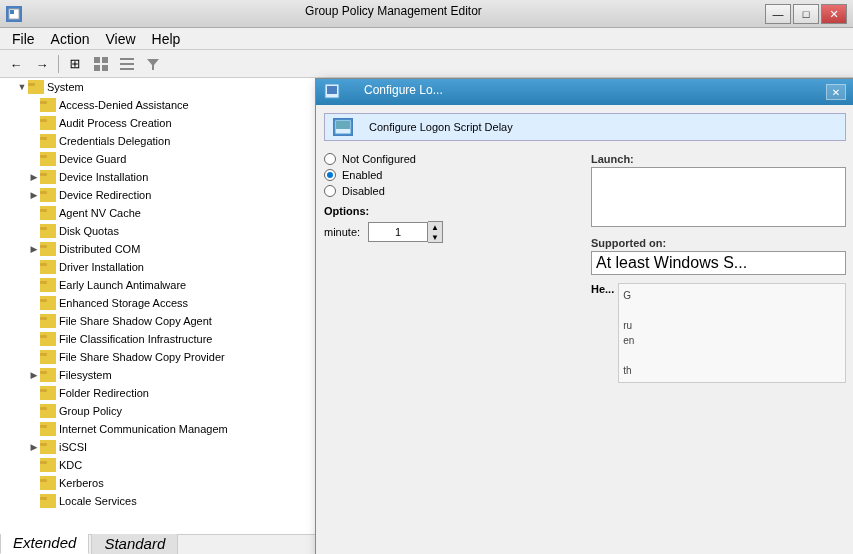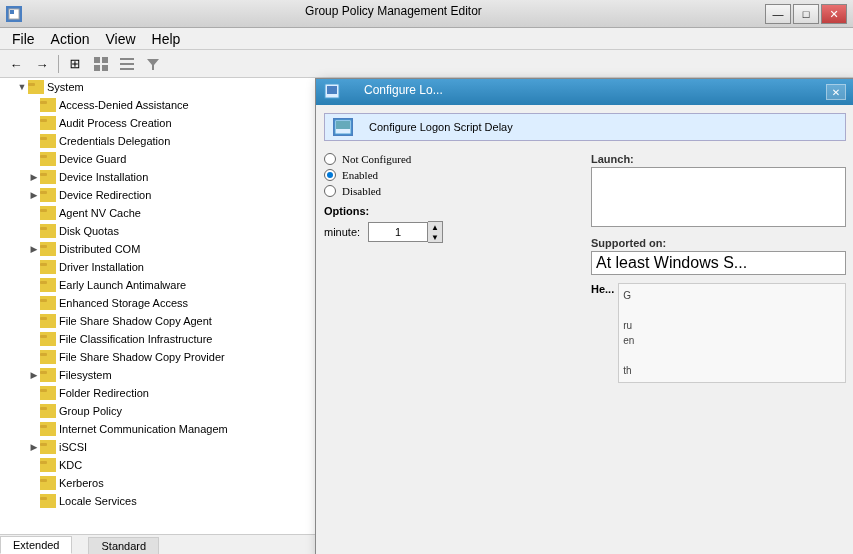--- a/index.html
+++ b/index.html
@@ -118,22 +118,23 @@
       border-top: 1px solid #ccc;
       height: 20px;
       align-items: flex-end;
     }
     .tab {
       padding: 2px 12px;
       border: 1px solid #ccc;
       border-bottom: none;
       background: #e0e0e0;
       cursor: pointer;
-      font-size: 11px;
-      margin-right: 16px;
+      font-size: 15px;
+      margin-right: 2px;
+      font-style: italic;
     }
     .tab.active { background: white; border-bottom: 1px solid white; }
 
     
     .dialog-overlay {
       position: absolute;
       top: 0;
       left: 315px;
       width: 540px;
       height: 480px;
@@ -179,21 +180,21 @@
     }
     .dialog-setting-icon { width: 20px; height: 18px; background: #4a7fc1; display: flex; align-items: center; justify-content: center; }
     .dialog-two-col {
       display: flex;
       gap: 12px;
       flex: 1;
     }
     .dialog-left-col { flex: 1; }
     .dialog-right-col { flex: 1; }
     .radio-group { display: flex; flex-direction: column; gap: 4px; margin-bottom: 8px; }
-    .radio-item { display: flex; align-items: center; gap: 6px; font-size: 11px; font-family: Liberation Serif, serif; }
+    .radio-item { display: flex; align-items: center; gap: 6px; font-size: 11px; }
     .radio-circle {
       width: 12px; height: 12px; border: 1px solid #666; border-radius: 50%;
       display: flex; align-items: center; justify-content: center; background: white; flex-shrink: 0;
     }
     .radio-circle.selected::after {
       content: '';
       width: 6px; height: 6px; background: #0078d7; border-radius: 50%;
     }
     .comment-label { font-size: 11px; color: #333; font-weight: bold; margin-bottom: 2px; }
     .comment-box { width: 100%; height: 60px; border: 1px solid #999; background: white; font-size: 11px; resize: none; padding: 2px; }

